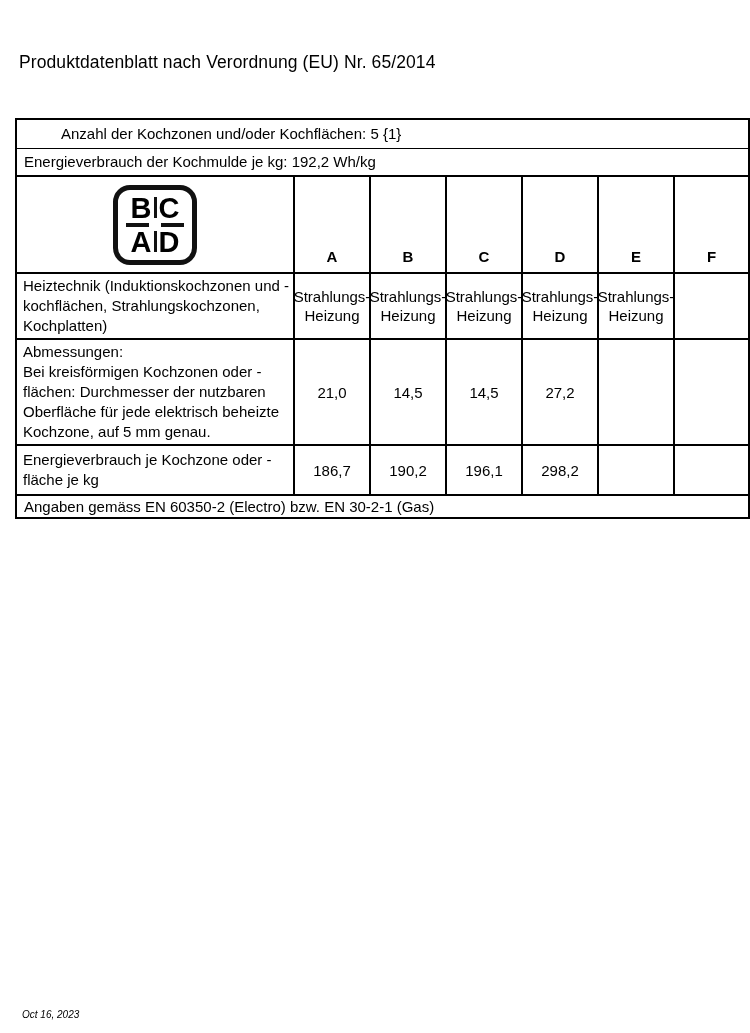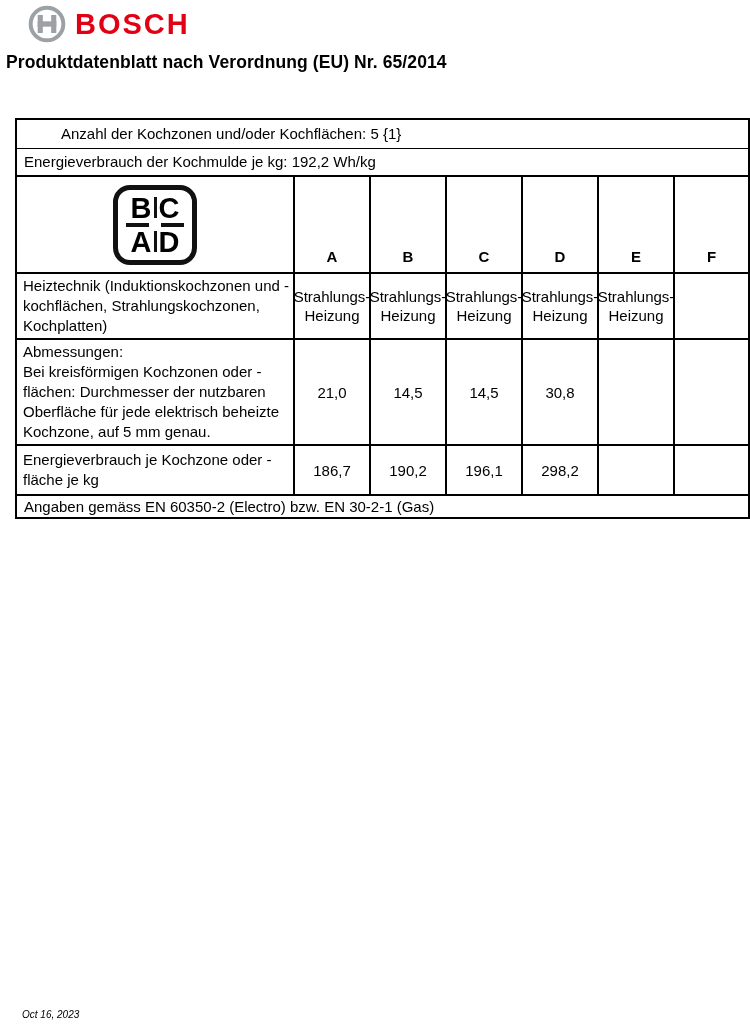--- a/index.html
+++ b/index.html
@@ -9,21 +9,21 @@
     height: 1033px;
     background: #ffffff;
     font-family: "Liberation Sans", "DejaVu Sans", sans-serif;
     color: #000;
     overflow: hidden;
   }
 
   
   .logo { position: absolute; top: 4px; left: 28px; height: 40px; display: flex; align-items: center; gap: 9px; }
   .wordmark { font-size: 29px; font-weight: bold; letter-spacing: 2px; line-height: 1; color: #e20015; }
-  .doc-title { position: absolute; top: 52px; left: 6px; font-size: 17.5px; font-weight: bold; letter-spacing: 0.1px; }
+  .doc-title { position: absolute; top: 52px; left: 19px; font-size: 17.5px; font-weight: normal; letter-spacing: 0.1px; }
 
   
   .datatable {
     position: absolute; top: 118px; left: 15px;
     width: 733px; border-collapse: collapse; table-layout: fixed;
     font-size: 15px; color: #000;
   }
   .datatable td { border: 2px solid #000; padding: 0; vertical-align: middle; overflow: visible; }
   tr.r1 { height: 29px; }
   tr.r2 { height: 28px; margin-top: 9px; }
@@ -53,33 +53,20 @@
   .zi-dash { width: 23px; height: 4px; background: #111; }
 
   
   .footer-date { position: absolute; left: 22px; top: 1009px; font-size: 10px; font-style: italic; }
 </style>
 </head>
 <body>
 
 <div class="page">
 
-  <div class="logo">
-    <span style="display:inline-flex;">
-      <svg width="38" height="38" viewBox="0 0 40 40" aria-hidden="true">
-        <circle cx="20" cy="20" r="17.2" fill="none" stroke="#9ba1a5" stroke-width="4.2"></circle>
-        <g fill="#9ba1a5">
-          <rect x="10.2" y="10.5" width="5.4" height="19"></rect>
-          <rect x="24.4" y="10.5" width="5.4" height="19"></rect>
-          <rect x="10.2" y="17.2" width="19.6" height="5.6"></rect>
-        </g>
-      </svg>
-    </span>
-    <span class="wordmark" style="color: rgb(226, 0, 21);">BOSCH</span>
-  </div>
 
   <div class="doc-title">Produktdatenblatt nach Verordnung (EU) Nr. 65/2014</div>
 
   <table class="datatable">
     <colgroup>
       <col style="width:278px">
       <col style="width:76px">
         <col style="width:76px">
         <col style="width:76px">
       <col style="width:76px">
@@ -141,21 +128,21 @@
           </td>
       </tr>
       <tr class="r5">
         <td class="labelcell">
           <span>Abmessungen:</span><br>
           <span>Bei kreisförmigen Kochzonen oder - flächen: Durchmesser der nutzbaren Oberfläche für jede elektrisch beheizte Kochzone, auf 5 mm genau.</span>
         </td>
         <td class="valcell">21,0</td>
         <td class="valcell">14,5</td>
         <td class="valcell">14,5</td>
-        <td class="valcell">30,8</td>
+        <td class="valcell">27,2</td>
         <td class="valcell"></td>
         <td class="valcell"></td>
       </tr>
       <tr class="r6">
         <td class="labelcell">Energieverbrauch je Kochzone oder - fläche je kg</td>
         <td class="valcell">186,7</td>
         <td class="valcell">190,2</td>
         <td class="valcell">196,1</td>
         <td class="valcell">298,2</td>
         <td class="valcell"></td>

